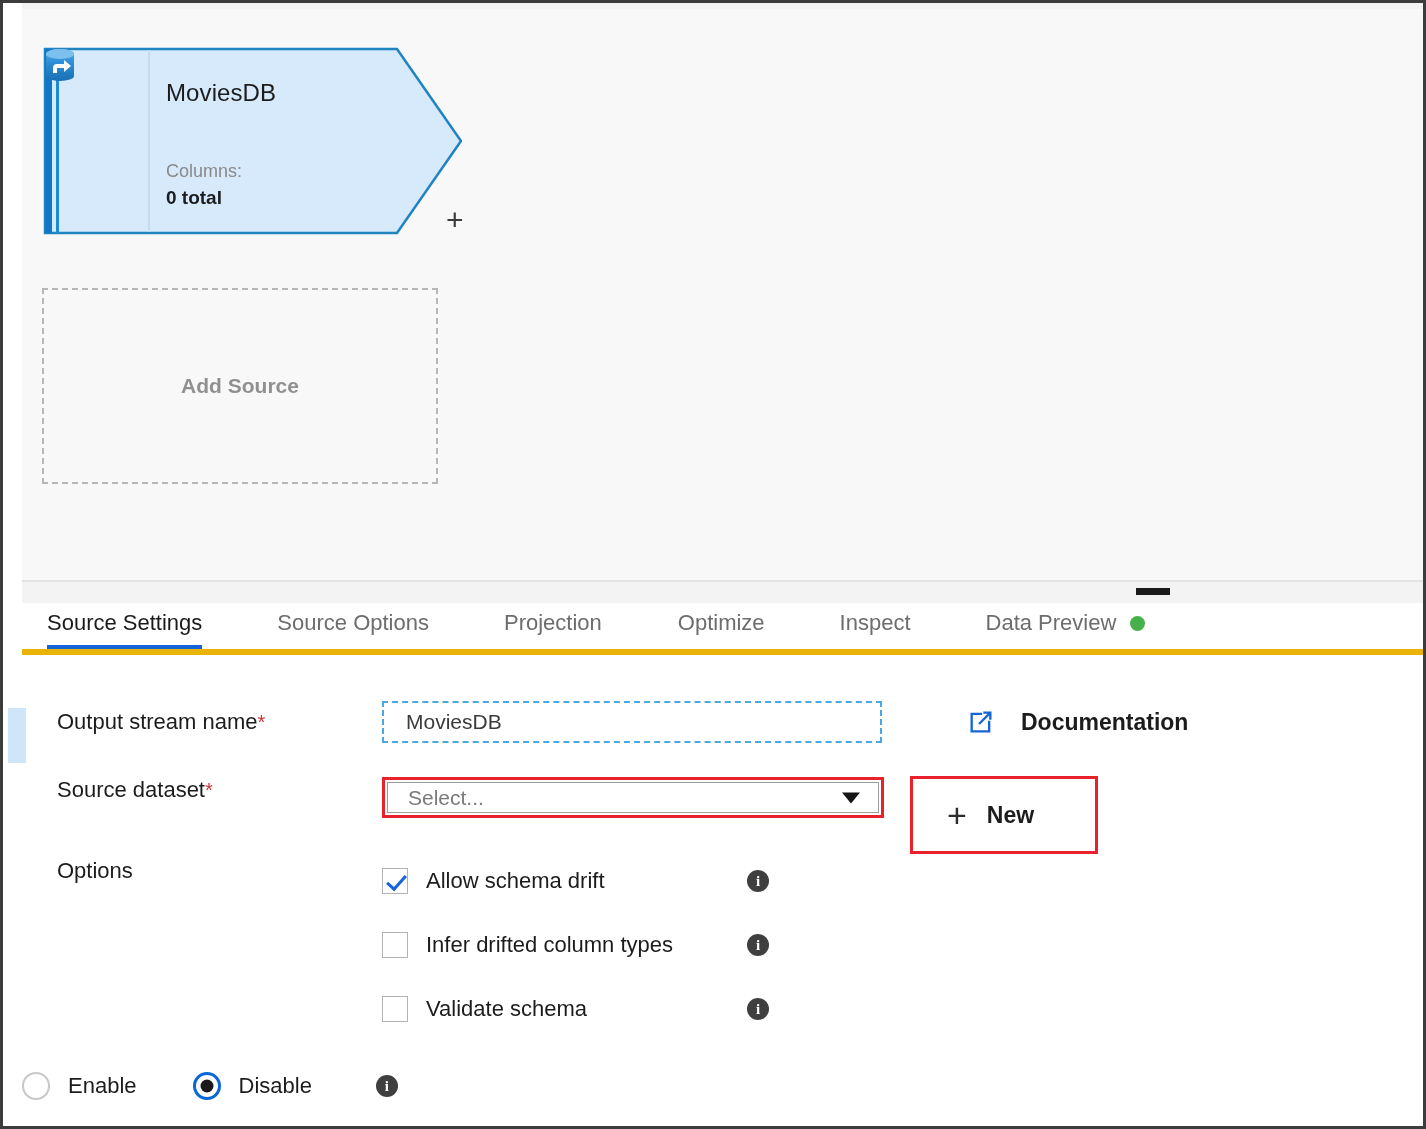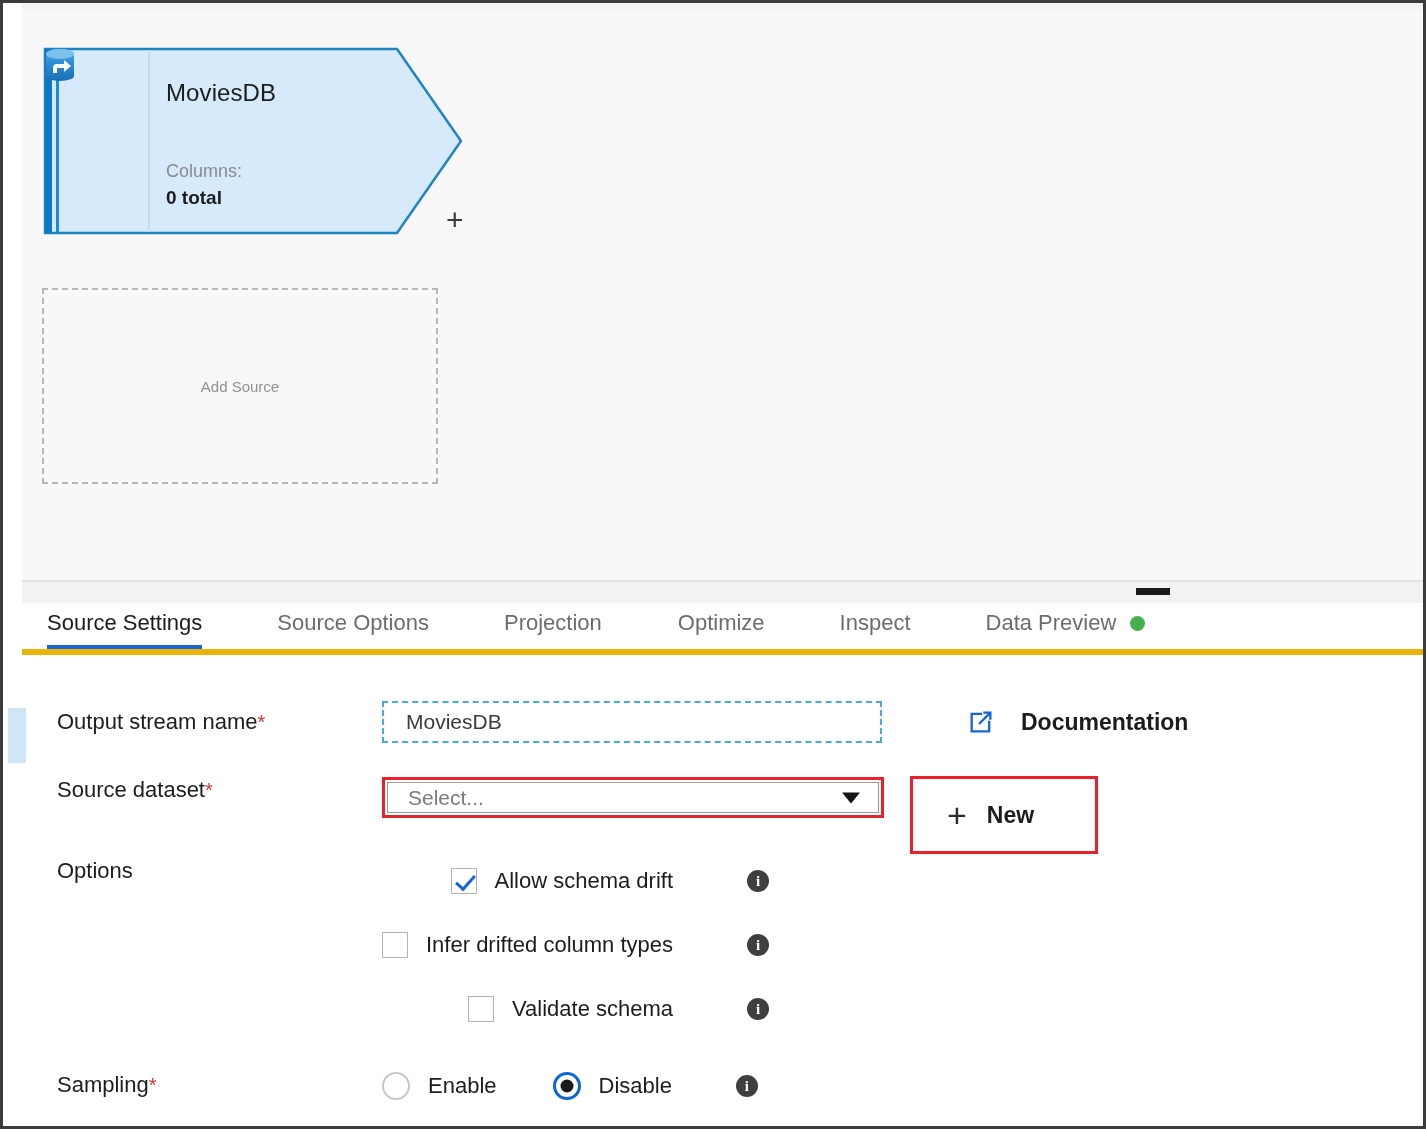--- a/index.html
+++ b/index.html
@@ -95,22 +95,23 @@
   #add-source {
     position: absolute;
     left: 20px; top: 285px;
     width: 396px; height: 196px;
     border: 2px dashed #b7b7b7;
     display: flex;
     align-items: center;
     justify-content: center;
   }
   #add-source-label {
-    font-size: 15px;
+    font-size: 21px;
     color: #909090;
+    font-weight: bold;
   }
 
   
   #splitter {
     position: absolute;
     left: 19px; top: 578px;
     width: 1401px; height: 22px;
     background: #f3f3f3;
     border-top: 1px solid #e4e4e4;
   }
@@ -296,21 +297,20 @@
   }
 
   
   #row-options { margin-top: 40px; }
   .opt-list { display: flex; flex-direction: column; }
   .opt-item {
     display: flex;
     align-items: center;
     height: 46px;
     margin-bottom: 18px;
-    justify-content: flex-end;
   }
   .cbox {
     width: 26px; height: 26px;
     border: 1px solid #b3b3b3;
     background: #ffffff;
     flex: 0 0 auto;
     position: relative;
     cursor: pointer;
   }
   .cbox.checked::after {
@@ -507,23 +507,20 @@
           <div class="opt-item">
             <span class="cbox"></span>
             <span class="opt-label">Validate schema</span>
             <span class="info-icon opt-info">i</span>
           </div>
 
         </div>
       </div>
 
       <div class="row" id="row-sampling">
-        <div class="lbl">
-          <span>Sampling</span><span class="req">*</span>
-        </div>
         <div class="radio-group ctrl">
           <div class="radio-item">
             <span class="rbtn"></span>
             <span class="radio-label">Enable</span>
           </div>
           <div class="radio-item" style="margin-left:56px;">
             <span class="rbtn selected"></span>
             <span class="radio-label">Disable</span>
           </div>
           <span class="info-icon" style="margin-left:64px;">i</span>

